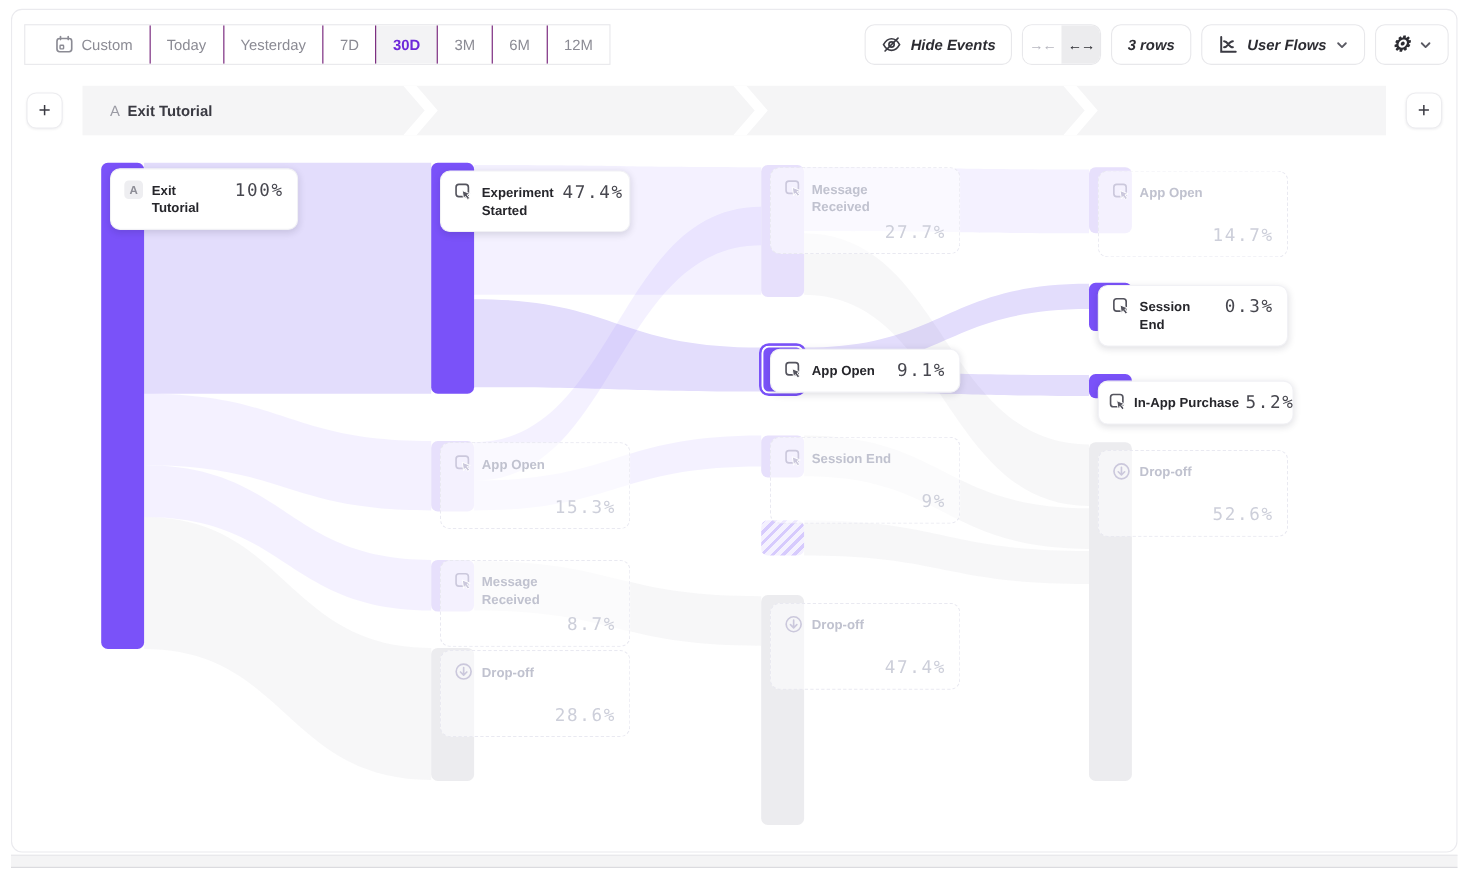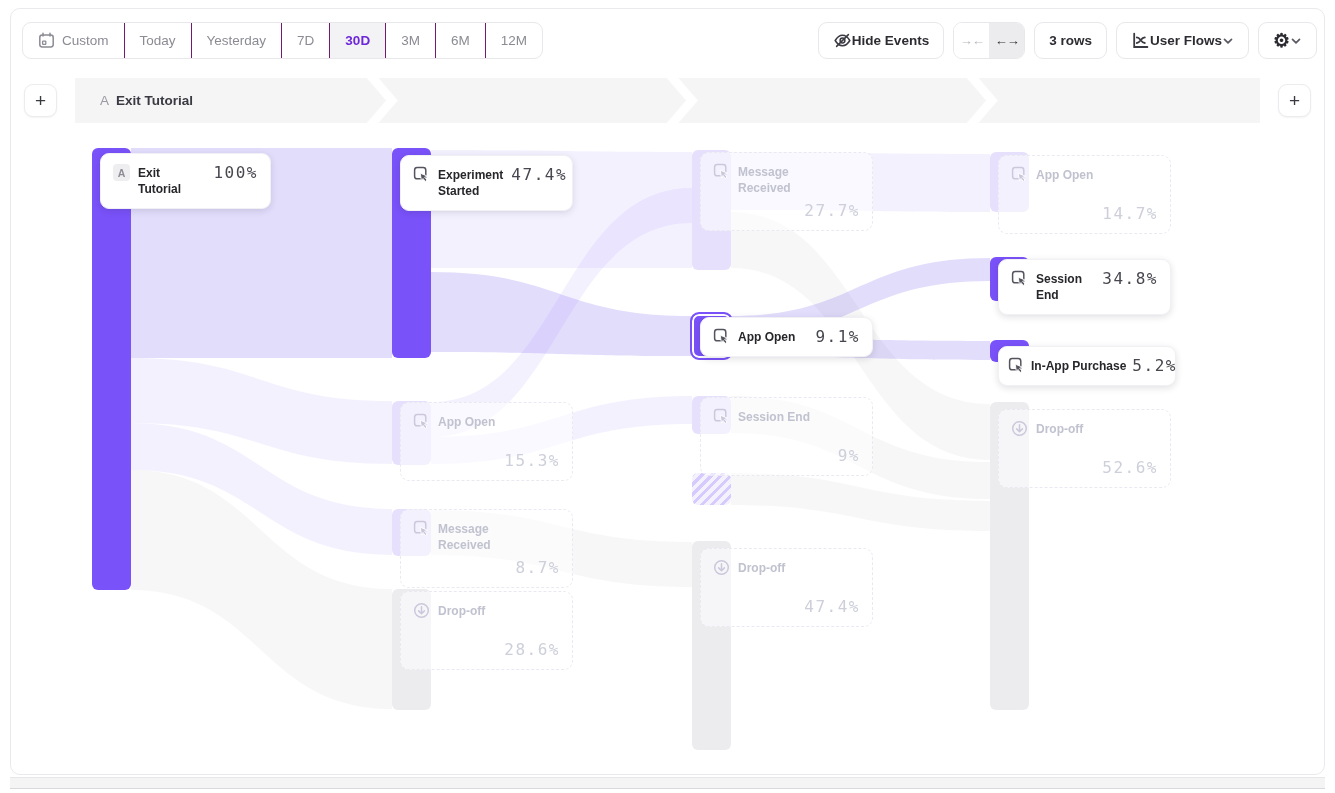--- a/index.html
+++ b/index.html
@@ -2,26 +2,26 @@
 <html><head>
 <meta charset="utf-8">
 <style>
   * { margin:0; padding:0; box-sizing:border-box; }
   html,body { width:1335px; height:793px; background:#fff; font-family:"Liberation Sans", sans-serif; overflow:hidden; }
   .stage { position:relative; width:1335px; height:793px; background:#fff; }
   .panel { position:absolute; left:10px; top:8px; width:1315px; height:767px; background:#fff; border:1px solid #eaeaee; border-radius:10px; }
 
   
   .toolbar { position:absolute; left:22px; right:18px; top:22px; height:37px; display:flex; justify-content:space-between; align-items:stretch; z-index:6; }
-  .seggroup { display:flex; border:1px solid #e8e8eb; border-radius:9px; background:#fff; overflow:hidden; }
+  .seggroup { display:flex; border:1px solid #e8e8eb; border-radius:0; background:#fff; overflow:hidden;padding-left:12px; }
   .seg { display:flex; align-items:center; gap:7px; padding:0 15px; font-size:13.5px; font-weight:500; color:#8b8b94; border-left:1px solid #701a75; cursor:pointer; white-space:nowrap; }
   .seg:first-child { border-left:none; }
   .seg.sel { background:#f3f3f5; color:#6d28d9; font-weight:700; }
   .right-tools { display:flex; gap:9px; }
-  .tbtn { display:flex; align-items:center; padding:0 14px; border:1px solid #e8e8eb; border-radius:9px; background:#fff; font-size:13.5px; font-weight:600; color:#2c2c32; cursor:pointer; white-space:nowrap; }
+  .tbtn { display:flex; align-items:center; gap:8px; padding:0 14px; border:1px solid #e8e8eb; border-radius:9px; background:#fff; font-size:13.5px; font-weight:600; color:#2c2c32; cursor:pointer; white-space:nowrap;font-style:italic; }
   .arrowseg { display:flex; border:1px solid #e8e8eb; border-radius:9px; overflow:hidden; }
   .arrowseg .acell { width:35px; display:flex; align-items:center; justify-content:center; font-size:13px; letter-spacing:-1px; cursor:pointer; }
   .acell.dis { color:#b6b6bf; background:#fff; }
   .acell.on { color:#2c2c32; background:#ececee; }
   .icon { display:inline-flex; color:#3a3a42; }
   .gearglyph { font-size:19px; line-height:1; color:#2c2c32; }
 
   
   .band { position:absolute; left:75px; top:78px; width:1185px; height:45px; background:#f5f5f6; z-index:2; }
   .band-label { position:absolute; left:25px; top:0; height:45px; display:flex; align-items:center; gap:7px; font-size:13.5px; }
@@ -296,21 +296,21 @@
           <use href="#i-event"></use>
         </svg></span>
     <span class="nname">App Open</span>
     <span class="npct">14.7%</span>
   </div>
   <div class="card" style="left:998px; top:259px; width:173px;">
     <span class="nicon"><svg width="17" height="17">
           <use href="#i-event"></use>
         </svg></span>
     <span class="nname">Session End</span>
-    <span class="npct">34.8%</span>
+    <span class="npct">0.3%</span>
   </div>
   <div class="card" style="left:998px; top:346px; width:178px; padding:11px 9px; gap:6px;">
     <span class="nicon"><svg width="17" height="17">
           <use href="#i-event"></use>
         </svg></span>
     <span class="nname" style="white-space:nowrap; flex:1;">In-App Purchase</span>
     <span class="npct">5.2%</span>
   </div>
   <div class="card faded" style="left:998px; top:409px; width:173px;">
     <span class="nicon"><svg width="17" height="17">

